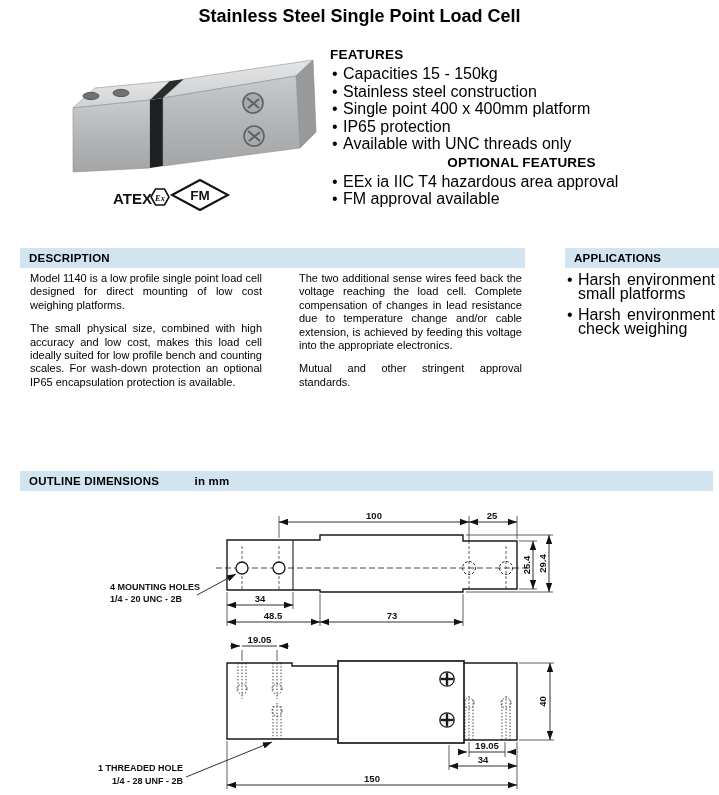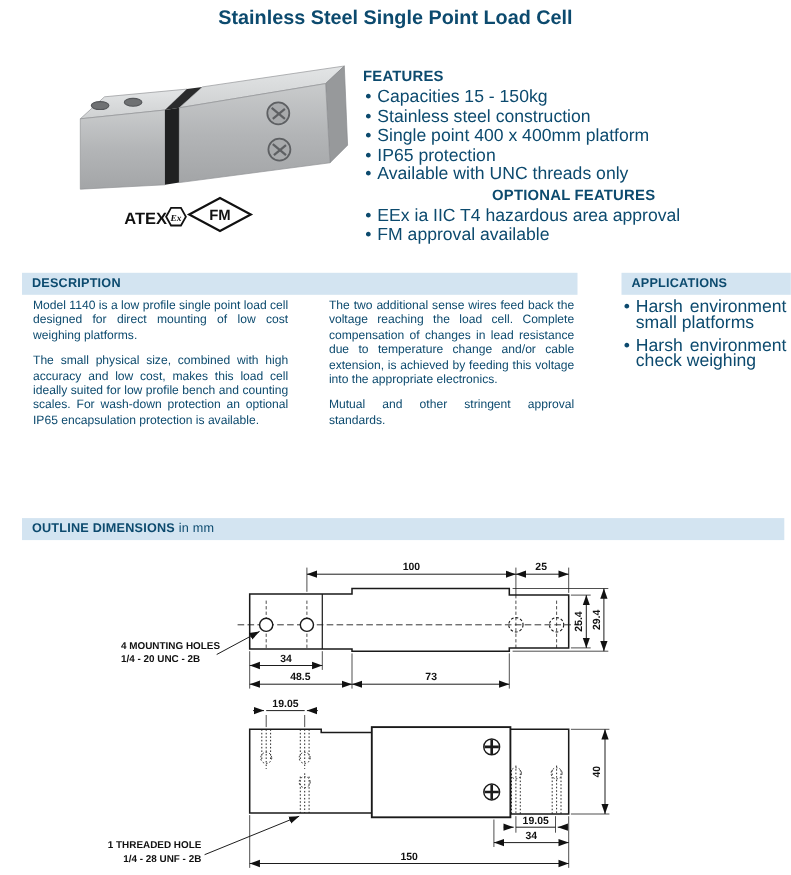--- a/index.html
+++ b/index.html
@@ -1,30 +1,30 @@
 <!DOCTYPE html>
 <html><head>
 <meta charset="utf-8">
 <style>
   html,body{margin:0;padding:0;background:#fff;}
   #page{position:relative;width:719px;height:795px;background:#fff;overflow:hidden;
-        font-family:"Liberation Sans","DejaVu Sans",sans-serif;color:#0c4a6e;}
+        font-family:"Liberation Sans","DejaVu Sans",sans-serif;color:#000000;}
   .title{position:absolute;left:0;top:6px;width:719px;text-align:center;
          font-size:18px;font-weight:bold;}
   
   .features{position:absolute;left:330px;top:46px;width:383px;}
-  .feat-head{font-size:13.5px;font-weight:bold;margin:16px 0 3px 0;letter-spacing:.2px;}
+  .feat-head{font-size:13.5px;font-weight:bold;margin:1px 0 3px 0;letter-spacing:.2px;}
   .blist{list-style:none;margin:0;padding:0;}
   .blist li{position:relative;padding-left:13px;font-size:16px;line-height:17.5px;}
   .blist li::before{content:"\2022";position:absolute;left:2px;top:0;}
   .opt-head{margin-top:2px;text-align:center;}
   
   .bar{position:absolute;height:20px;background:#d3e4f1;font-size:11.5px;font-weight:bold;
        line-height:20px;padding-left:9px;box-sizing:border-box;letter-spacing:.2px;}
-  .bar .normal{font-weight:normal;}
+  .bar .normal{font-weight:bold;margin-left:32px;}
   
   .col{position:absolute;font-size:11px;line-height:13.4px;text-align:justify;margin-left:10px;}
   .col p{margin:0 0 10px 0;}
   .apps{position:absolute;left:565px;top:273px;width:150px;}
   .apps li{line-height:13.5px;margin-bottom:8px;text-align:justify;}
   
   .drawing-svg{position:absolute;left:0;top:500px;}
   .out{stroke:#1a1a1a;stroke-width:1.4;fill:none;}
   .out2{stroke:#1a1a1a;stroke-width:1.1;fill:none;}
   .thk{stroke:#1a1a1a;stroke-width:1.7;fill:#fff;}

